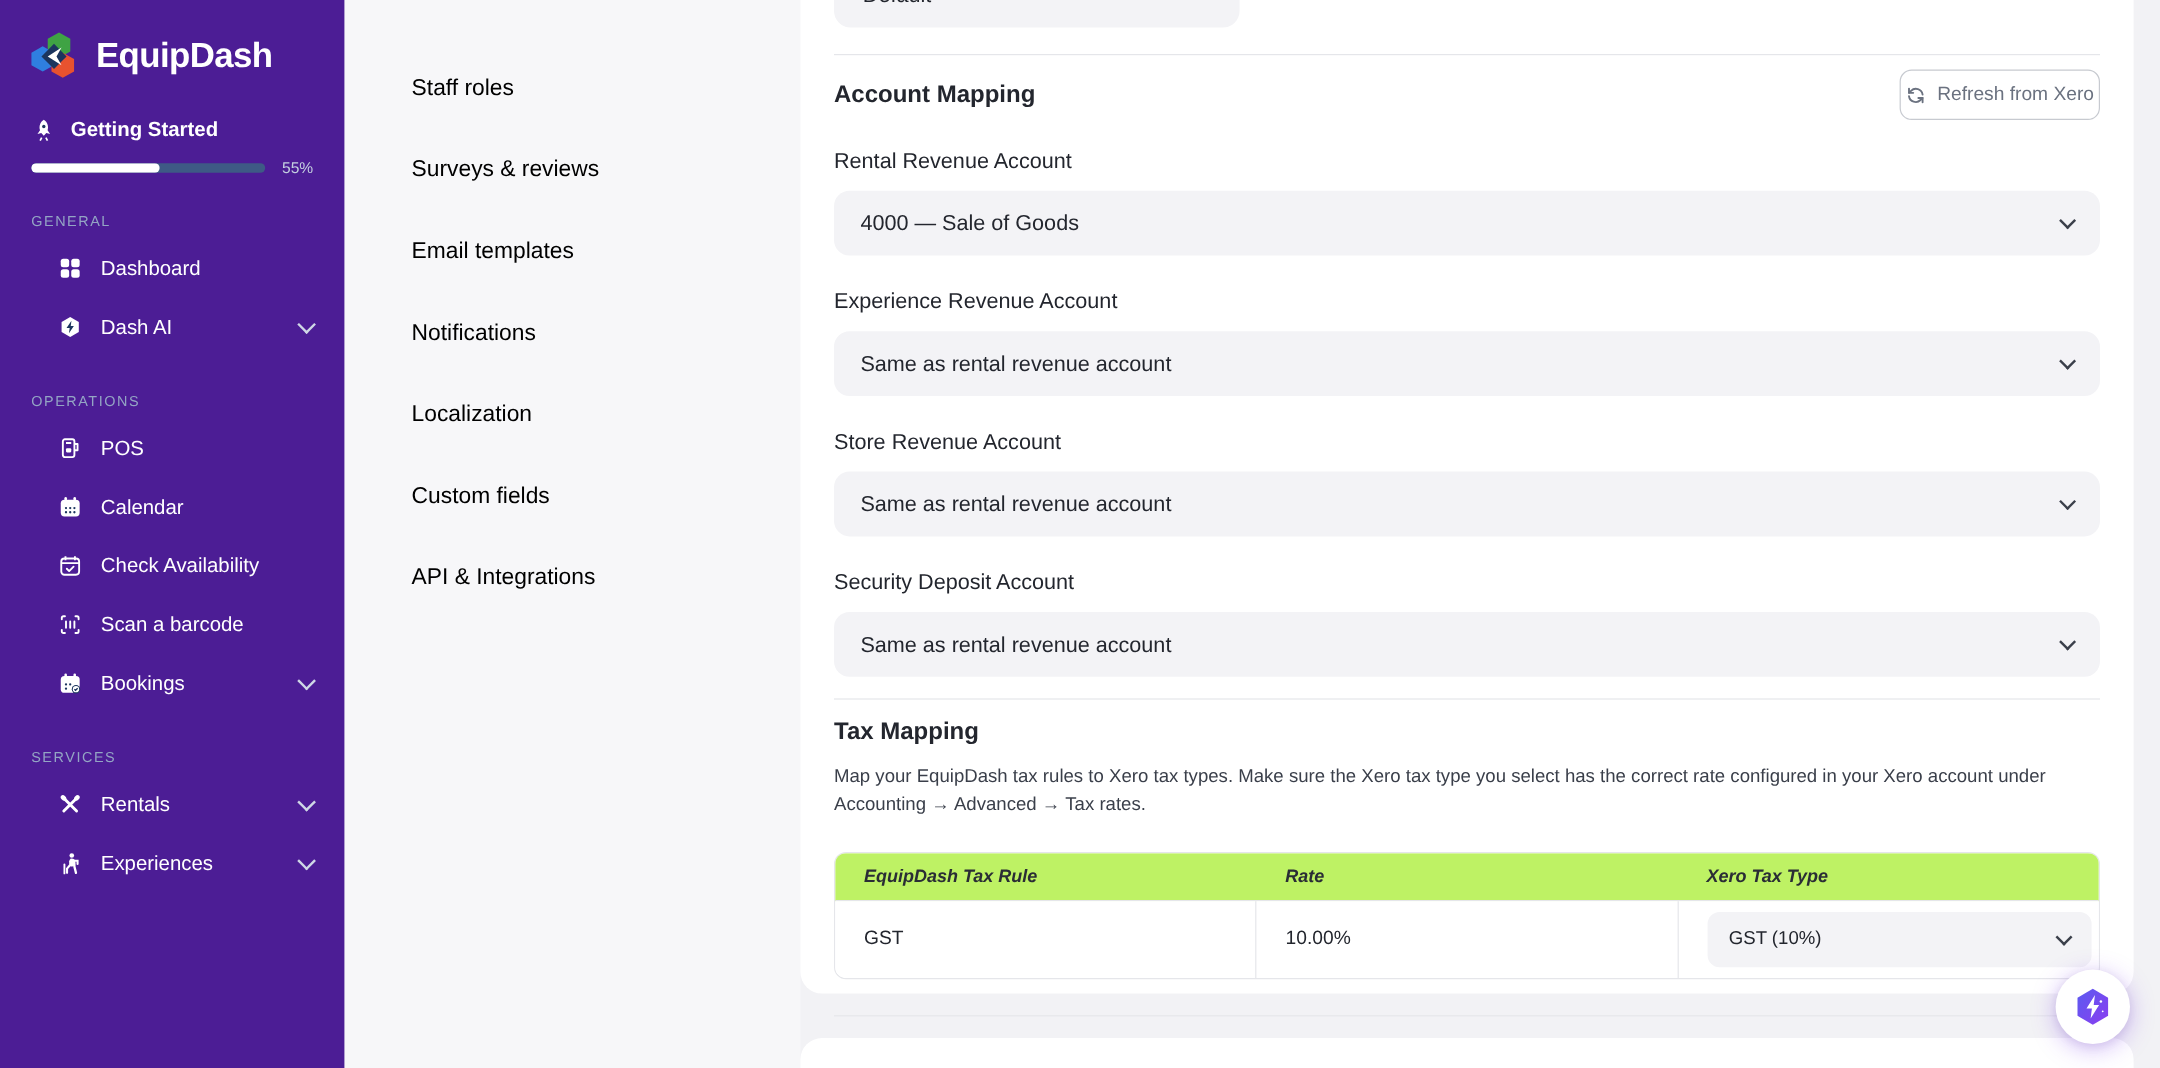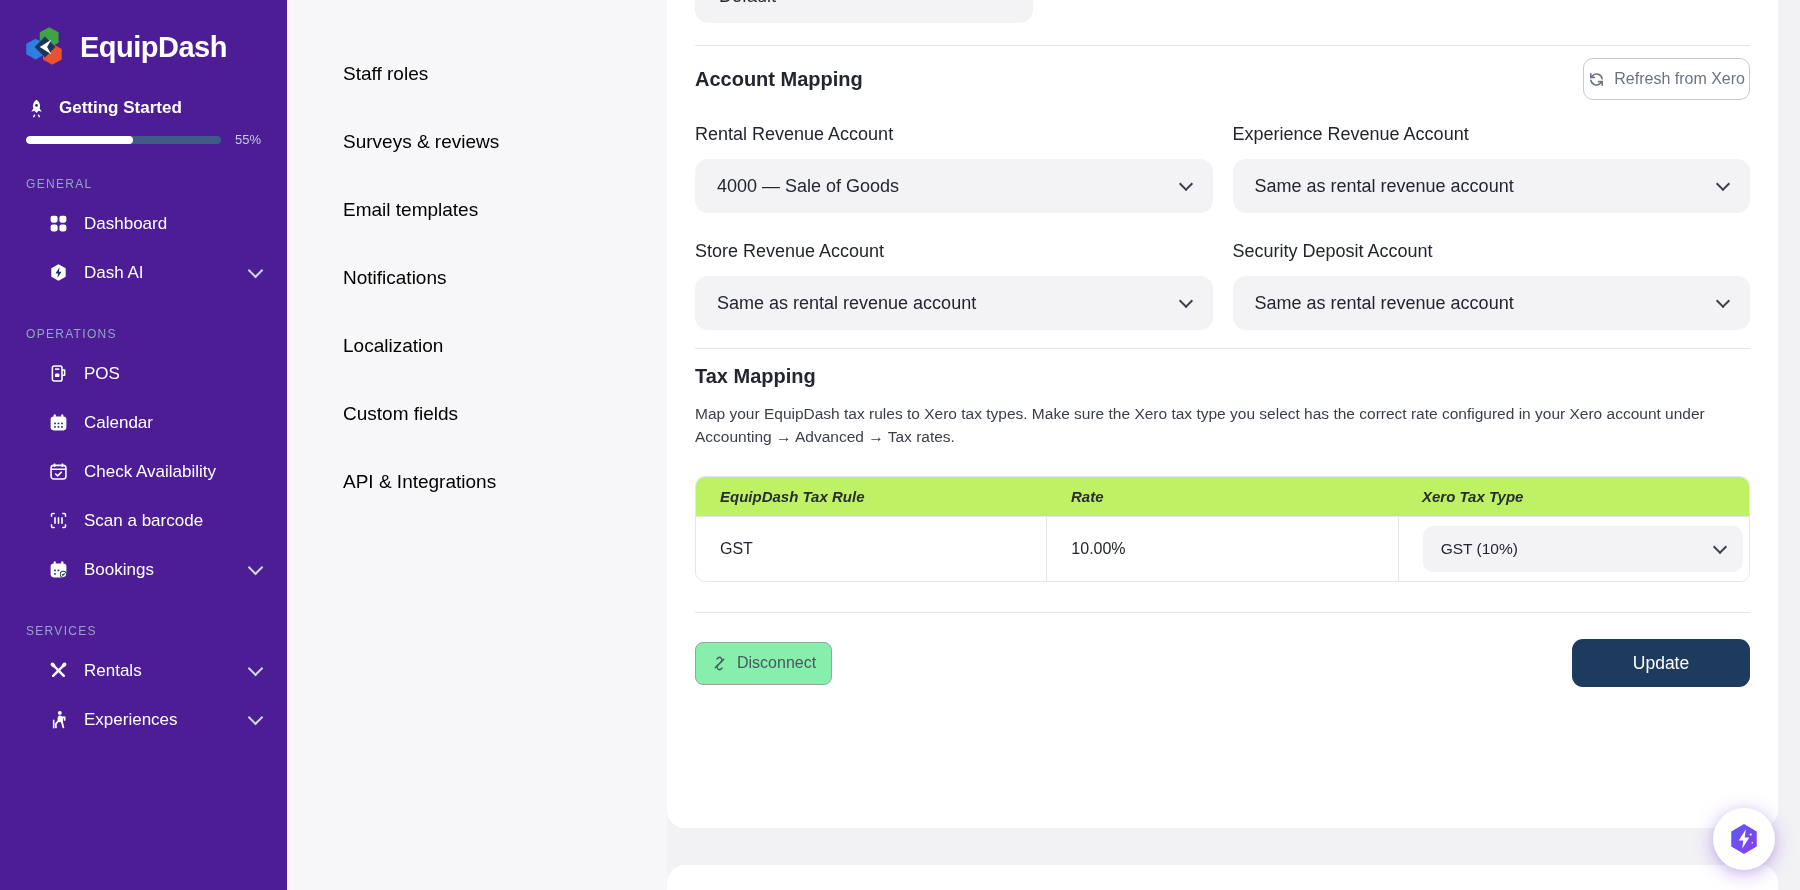--- a/index.html
+++ b/index.html
@@ -43,21 +43,21 @@
     background:#fff; border-radius:18px; padding:49px 28px 26px 28px; }
   .partial-select { width:338px; height:54px; background:#f3f3f6; border-radius:14px;
     padding:0 24px; display:flex; align-items:center; font-size:18px; color:#23262e; }
   .divider { border:none; border-top:1px solid #e5e6ea; height:0; }
   .d1 { margin-top:22px; }
   .head-row { display:flex; align-items:center; justify-content:space-between; margin-top:12px; height:42px; }
   .card-title { font-size:20px; font-weight:600; color:#23262e; }
   .btn-outline { display:inline-flex; align-items:center; gap:9px; border:1px solid #c7cad0;
     border-radius:10px; background:#fff; color:#6b7280; font-size:16px; padding:0 4px;
     height:42px; cursor:pointer; font-family:inherit; }
-  .fields-grid { display:grid; grid-template-columns:1fr 1fr; column-gap:20px; row-gap:28px; margin-top:24px; }
+  .fields-grid { display:grid; grid-template-columns:1fr; column-gap:20px; row-gap:28px; margin-top:24px; }
   .field-label { font-size:18px; color:#23262e; margin-bottom:14px; }
   .select { height:54px; background:#f3f3f6; border-radius:13px; padding:0 22px; display:flex;
     align-items:center; justify-content:space-between; font-size:18px; color:#23262e; cursor:pointer; }
   .sel-chev { width:10px; height:10px; border-right:2px solid #3a3f4a; border-bottom:2px solid #3a3f4a;
     transform:rotate(45deg); margin-top:-4px; }
   .d2 { margin-top:18px; }
   .tax-title { font-size:20px; font-weight:600; color:#23262e; margin-top:16px; }
   .tax-desc { font-size:15.5px; color:#3a3f4a; line-height:23px; margin-top:14px; }
   .tax-table { width:100%; margin-top:28px; border:1px solid #e5e6ea; border-radius:10px;
     overflow:hidden; }

